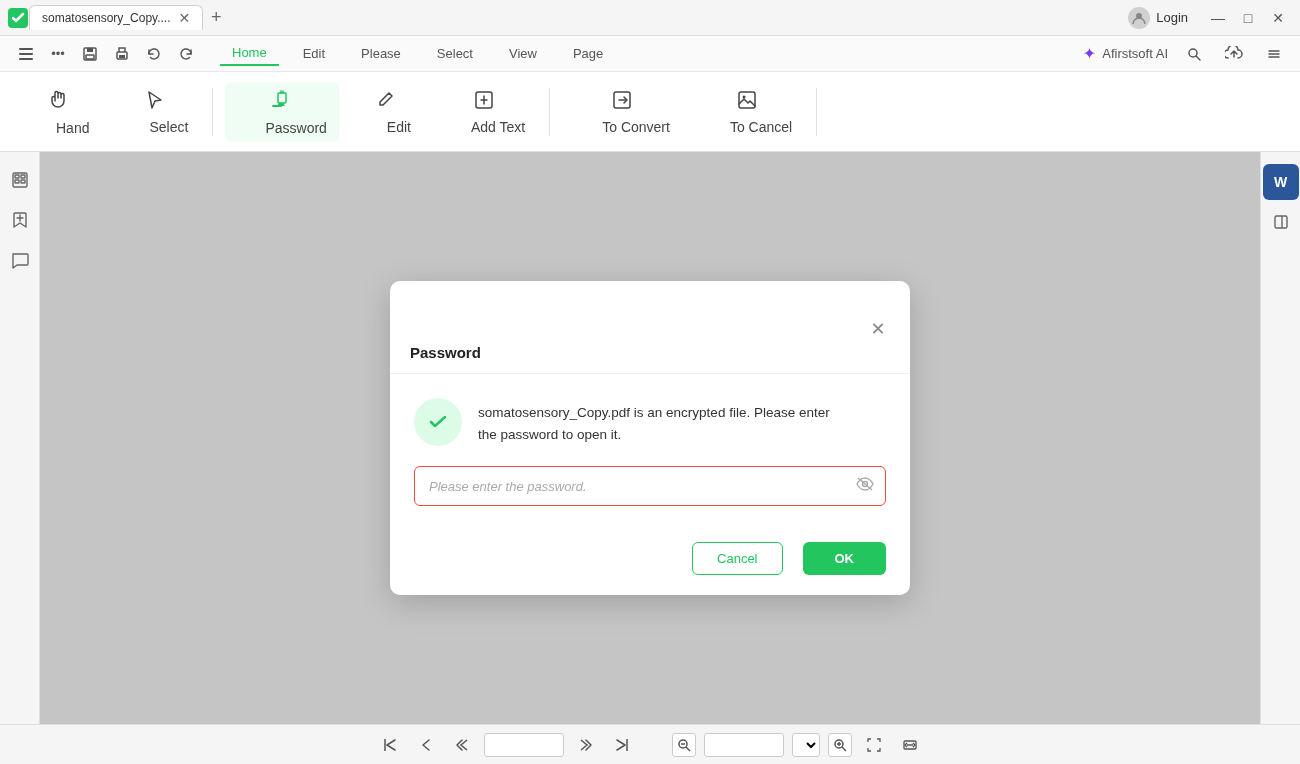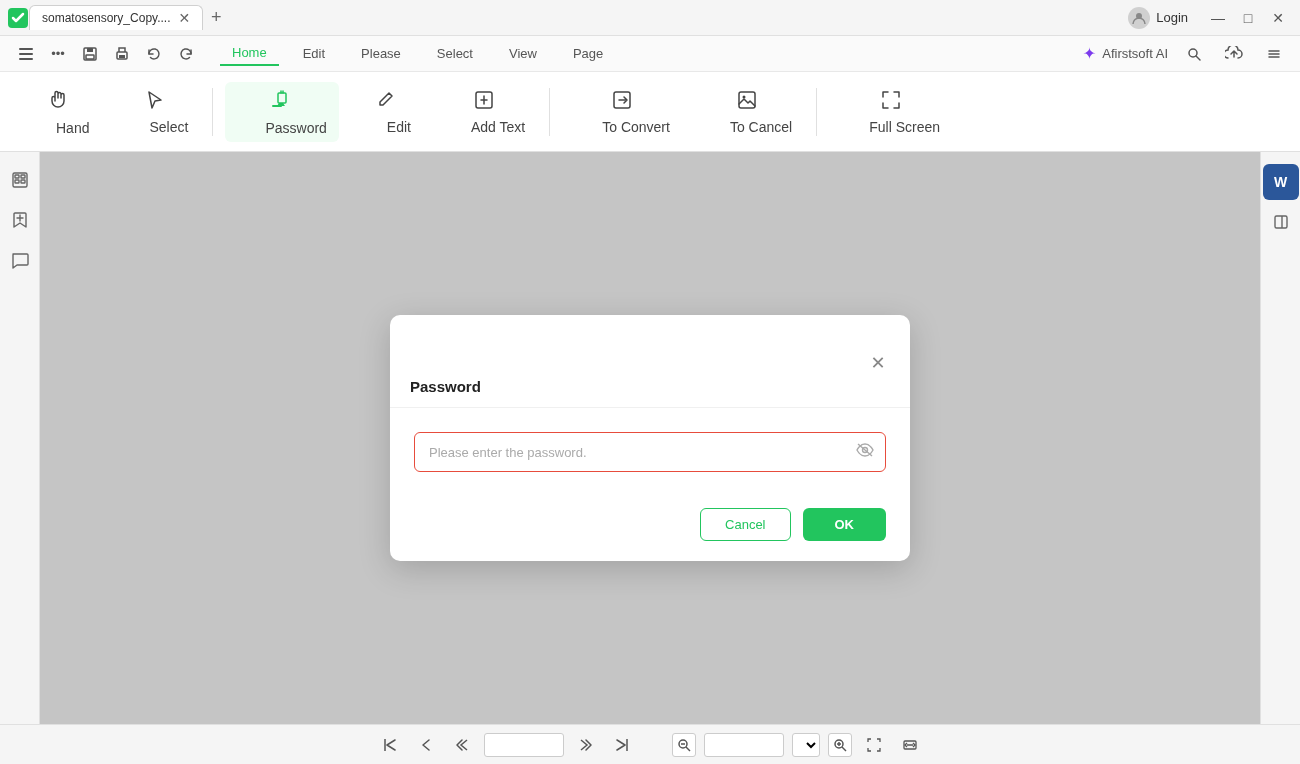--- a/index.html
+++ b/index.html
@@ -67,24 +67,24 @@
     
     .dialog { background: white; border-radius: 10px; box-shadow: 0 8px 32px rgba(0,0,0,0.18); width: 520px; padding: 0; overflow: hidden; }
     .dialog-header { display: flex; align-items: center; justify-content: space-between; padding: 16px 20px 12px; border-bottom: 1px solid #f0f0f0; }
     .dialog-title { font-size: 15px; font-weight: 600; color: #222; margin-top: 47px; }
     .dialog-close { width: 24px; height: 24px; display: flex; align-items: center; justify-content: center; cursor: pointer; color: #888; font-size: 18px; border-radius: 4px; }
     .dialog-body { padding: 24px 24px 20px; }
     .dialog-message-row { display: flex; align-items: flex-start; gap: 16px; margin-bottom: 20px; }
     .success-circle { width: 48px; height: 48px; background: #dcfce7; border-radius: 50%; display: flex; align-items: center; justify-content: center; flex-shrink: 0; }
     .dialog-message-text { font-size: 13.5px; color: #333; line-height: 1.6; padding-top: 4px; }
     .password-input-wrap { position: relative; margin-bottom: 4px; }
-    .password-input { width: 100%; height: 40px; border: 1.5px solid #e74c3c; border-radius: 6px; padding: 0 40px 0 14px; font-size: 13px; color: #aaa; outline: none; background: white; }
+    .password-input { width: 100%; height: 40px; border: 1.5px solid #e74c3c; border-radius: 6px; padding: 0 40px 0 14px; font-size: 13px; color: #aaa; outline: none; background: white; font-style: italic; }
     .password-input::placeholder { color: #aaa; }
     .eye-icon { position: absolute; right: 12px; top: 50%; transform: translateY(-50%); color: #aaa; font-size: 16px; cursor: pointer; }
-    .dialog-footer { display: flex; justify-content: flex-end; gap: 12px; padding: 12px 24px 20px; }
+    .dialog-footer { display: flex; justify-content: flex-end; gap: 20px; padding: 12px 24px 20px; }
     .btn-cancel { padding: 8px 24px; border: 1.5px solid #22c55e; border-radius: 6px; background: white; color: #22c55e; font-size: 13px; cursor: pointer; font-weight: 500; }
     .btn-ok { padding: 8px 32px; border: none; border-radius: 6px; background: #22c55e; color: white; font-size: 13px; cursor: pointer; font-weight: 600; }
 
     
     .hamburger-lines { display: flex; flex-direction: column; gap: 3px; padding: 3px; }
     .hamburger-lines span { display: block; width: 14px; height: 2px; background: #555; border-radius: 1px; }
   </style>
 </head>
 <body>
 
@@ -258,28 +258,20 @@
           <rect x="3" y="3" width="16" height="16" rx="2"></rect>
           <circle cx="8" cy="8" r="1.5" fill="#444" stroke="none"></circle>
           <path d="M3 15l5-5 4 4 2-2 5 5" stroke-linecap="round" stroke-linejoin="round"></path>
         </svg>
     </span>
     <span class="tool-label">To Cancel</span>
   </div>
 
   <div class="toolbar-divider"></div>
 
-  <div class="tool-item">
-    <span class="tool-icon">
-      <svg width="22" height="22" viewBox="0 0 22 22" fill="none" stroke="#444" stroke-width="1.5">
-          <path d="M3 8V3h5M14 3h5v5M19 14v5h-5M8 19H3v-5" stroke-linecap="round" stroke-linejoin="round"></path>
-        </svg>
-    </span>
-    <span class="tool-label">Full Screen</span>
-  </div>
 </div>
 
 <div class="app-body">
 
   <div class="left-sidebar">
     <div class="sidebar-icon">
       <svg width="18" height="18" viewBox="0 0 18 18" fill="none" stroke="#666" stroke-width="1.4">
           <rect x="2" y="2" width="14" height="14" rx="1.5"></rect>
           <rect x="4" y="4" width="4" height="3" rx="0.5"></rect>
           <rect x="10" y="4" width="4" height="3" rx="0.5"></rect>
@@ -304,20 +296,30 @@
 
     <div class="modal-overlay">
       <div class="dialog">
 
         <div class="dialog-header">
           <span class="dialog-title">Password</span>
           <div class="dialog-close">✕</div>
         </div>
 
         <div class="dialog-body">
+          <div class="dialog-message-row">
+            <div class="success-circle">
+              <svg width="24" height="24" viewBox="0 0 24 24" fill="none">
+                  <path d="M5 12L9 16L19 7" stroke="#22c55e" stroke-width="2.5" stroke-linecap="round" stroke-linejoin="round"></path>
+                </svg>
+            </div>
+            <div class="dialog-message-text">
+              <span id="dialog-msg-text">somatosensory_Copy.pdf is an encrypted file. Please enter<br>the password to open it.</span>
+            </div>
+          </div>
 
           <div class="password-input-wrap">
             <input type="password" class="password-input" id="password-input" placeholder="Please enter the password." style="">
             <span class="eye-icon">
               <svg width="18" height="14" viewBox="0 0 18 14" fill="none" stroke="#aaa" stroke-width="1.4">
                   <path d="M1 7s3-6 8-6 8 6 8 6-3 6-8 6-8-6-8-6z"></path>
                   <circle cx="9" cy="7" r="2.5"></circle>
                   <line x1="2" y1="1" x2="16" y2="13" stroke="#aaa" stroke-width="1.4"></line>
                 </svg>
             </span>

